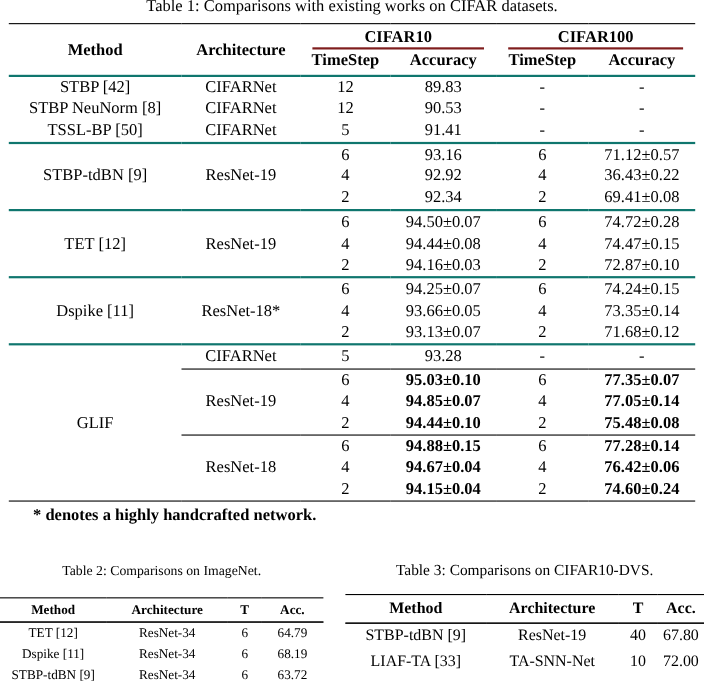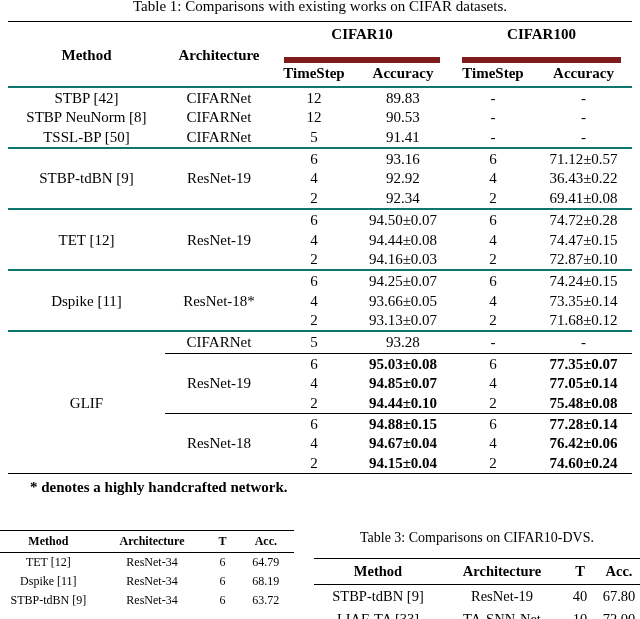--- a/index.html
+++ b/index.html
@@ -18,21 +18,21 @@
     width: 624px; margin: 0 auto; font-size: 15px;
     border-bottom: 1.5px solid #000;
   }
   #table1 th, #table1 td {
     text-align: center; padding: 1px 3px; line-height: 1.16;
     font-weight: normal; overflow: hidden; white-space: nowrap;
   }
   #table1 thead th { font-weight: bold; vertical-align: middle; }
   #table1 thead tr.h1 th { border-top: 1.5px solid #000; padding-top: 4px; }
   #table1 thead tr.h2 th { padding-bottom: 3px; }
-  .span-inner { display: block; margin: 0 8px; padding-bottom: 14px; border-bottom: 6px solid #7f1d1d; }
+  .span-inner { display: block; margin: 0 8px; padding-bottom: 0; border-bottom: 2px solid #7f1d1d; }
   #table1 tr.rule > * { border-top: 2px solid #0f766e; padding-top: 2px; }
   #table1 tr.prule > td { border-top: 1px solid #000; padding-top: 2px; }
   #table1 td.b { font-weight: bold; }
   #table1 td[rowspan] { vertical-align: middle; }
 
   .footnote { font-size: 15px; font-weight: bold; margin: 5px 0 16px 30px; }
 
   
   .bottom { display: flex; justify-content: space-between; margin-top: 34px; }
   .colL { width: 294px; text-align: center; }
@@ -174,21 +174,21 @@
       <td rowspan="7">GLIF</td>
       <td>CIFARNet</td>
       <td>5</td>
       <td>93.28</td>
       <td>-</td>
       <td>-</td>
     </tr>
     <tr class="prule">
       <td rowspan="3">ResNet-19</td>
       <td>6</td>
-      <td class="b">95.03±0.08</td>
+      <td class="b">95.03±0.10</td>
       <td>6</td>
       <td class="b">77.35±0.07</td>
     </tr>
     <tr>
       <td>4</td>
       <td class="b">94.85±0.07</td>
       <td>4</td>
       <td class="b">77.05±0.14</td>
     </tr>
     <tr>
@@ -216,20 +216,21 @@
       <td>2</td>
       <td class="b">74.60±0.24</td>
     </tr>
   </tbody>
 </table>
 
 <div class="footnote">* denotes a highly handcrafted network.</div>
 
 <div class="bottom">
   <div class="colL">
+    <div class="t2caption">Table 2: Comparisons on ImageNet.</div>
     <table id="table2">
       <colgroup>
           <col style="width:96px">
           <col style="width:110px">
           <col style="width:30px">
           <col style="width:56px">
         </colgroup>
       <thead>
         <tr>
           <th>Method</th>

